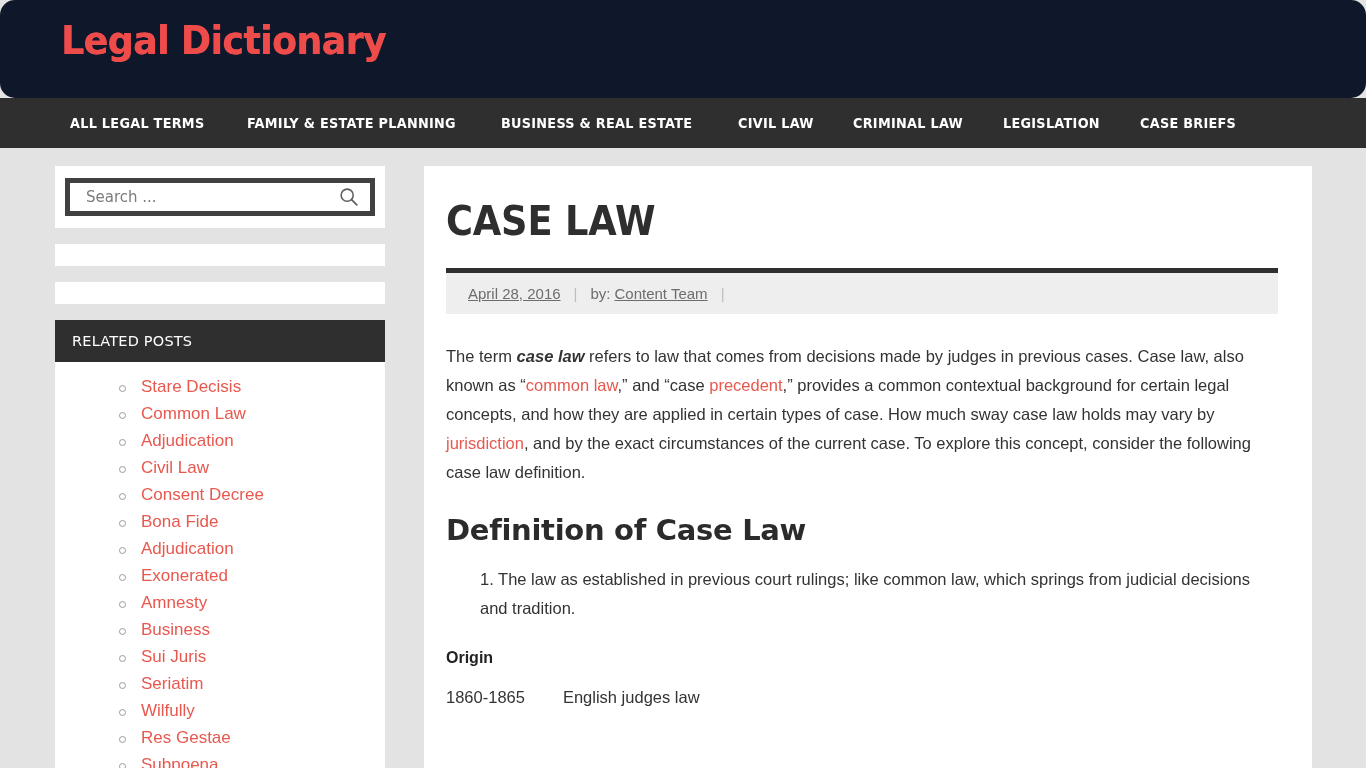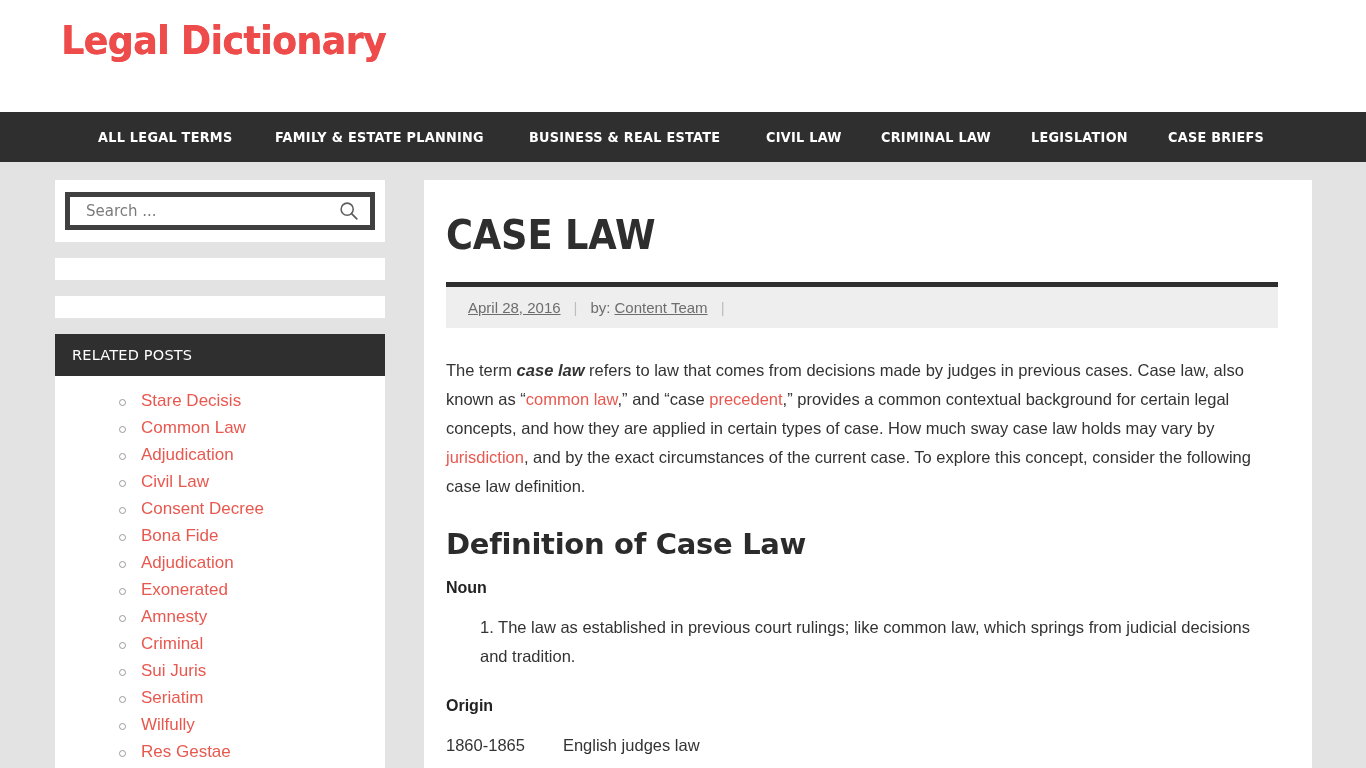--- a/index.html
+++ b/index.html
@@ -7,23 +7,24 @@
   html, body {
     margin: 0; padding: 0;
     width: 1366px; height: 768px;
     overflow: hidden;
     background: #e3e3e3;
     font-family: "Liberation Sans", sans-serif;
   }
 
   
   #site-header {
-    background: #ffffff;
-    height: 112px;
+    background: #0f172a;
+    height: 98px;
     position: relative;
+    border-radius: 15px;
   }
   #site-logo {
     position: absolute;
     left: 61px;
     top: 21px;
     font-family: "DejaVu Sans", sans-serif;
     font-size: 39px;
     font-weight: bold;
     letter-spacing: -0.6px;
     color: #ee4b4b;
@@ -33,21 +34,21 @@
     text-shadow: 0.5px 0 0 #ee4b4b;
     white-space: nowrap;
   }
 
   
   #main-nav {
     background: #2f2f2f;
     height: 50px;
     display: flex;
     align-items: center;
-    padding-left: 98px;
+    padding-left: 70px;
     text-align: right;
   }
   .nav-item {
     color: #ffffff;
     font-family: "DejaVu Sans", sans-serif;
     font-size: 13.5px;
     font-weight: bold;
     letter-spacing: 0.3px;
     text-transform: uppercase;
     margin-right: 35px;
@@ -277,21 +278,21 @@
         <ul class="related-list">
           <li><a>Stare Decisis</a></li>
           <li><a>Common Law</a></li>
           <li><a>Adjudication</a></li>
           <li><a>Civil Law</a></li>
           <li><a>Consent Decree</a></li>
           <li><a>Bona Fide</a></li>
           <li><a>Adjudication</a></li>
           <li><a>Exonerated</a></li>
           <li><a>Amnesty</a></li>
-          <li><a>Criminal</a></li>
+          <li><a>Business</a></li>
           <li><a>Sui Juris</a></li>
           <li><a>Seriatim</a></li>
           <li><a>Wilfully</a></li>
           <li><a>Res Gestae</a></li>
           <li><a>Subpoena</a></li>
         </ul>
       </div>
     </div>
 
   </aside>
@@ -306,21 +307,20 @@
       <span class="meta-sep">|</span>
       <span class="meta-by">by:</span>
       <a>Content Team</a>
       <span class="meta-sep">|</span>
     </div>
 
     <p class="body-para"><span>The term </span><em class="term-em">case law</em><span> refers to law that comes from decisions made by judges in previous cases. Case law, also known as “</span><a>common law</a><span>,” and “case </span><a>precedent</a><span>,” provides a common contextual background for certain legal concepts, and how they are applied in certain types of case. How much sway case law holds may vary by </span><a>jurisdiction</a><span>, and by the exact circumstances of the current case.  To explore this concept, consider the following case law definition.</span></p>
 
     <h2 id="definition-heading">Definition of Case Law</h2>
 
-    <div class="sub-label">Noun</div>
 
     <p class="definition-item">1. The law as established in previous court rulings; like common law, which springs from judicial decisions and tradition.</p>
 
     <div class="sub-label">Origin</div>
 
     <p class="origin-line"><span>1860-1865</span><span class="origin-gap"></span><span>English judges law</span></p>
 
   </main>
 </div>
 

